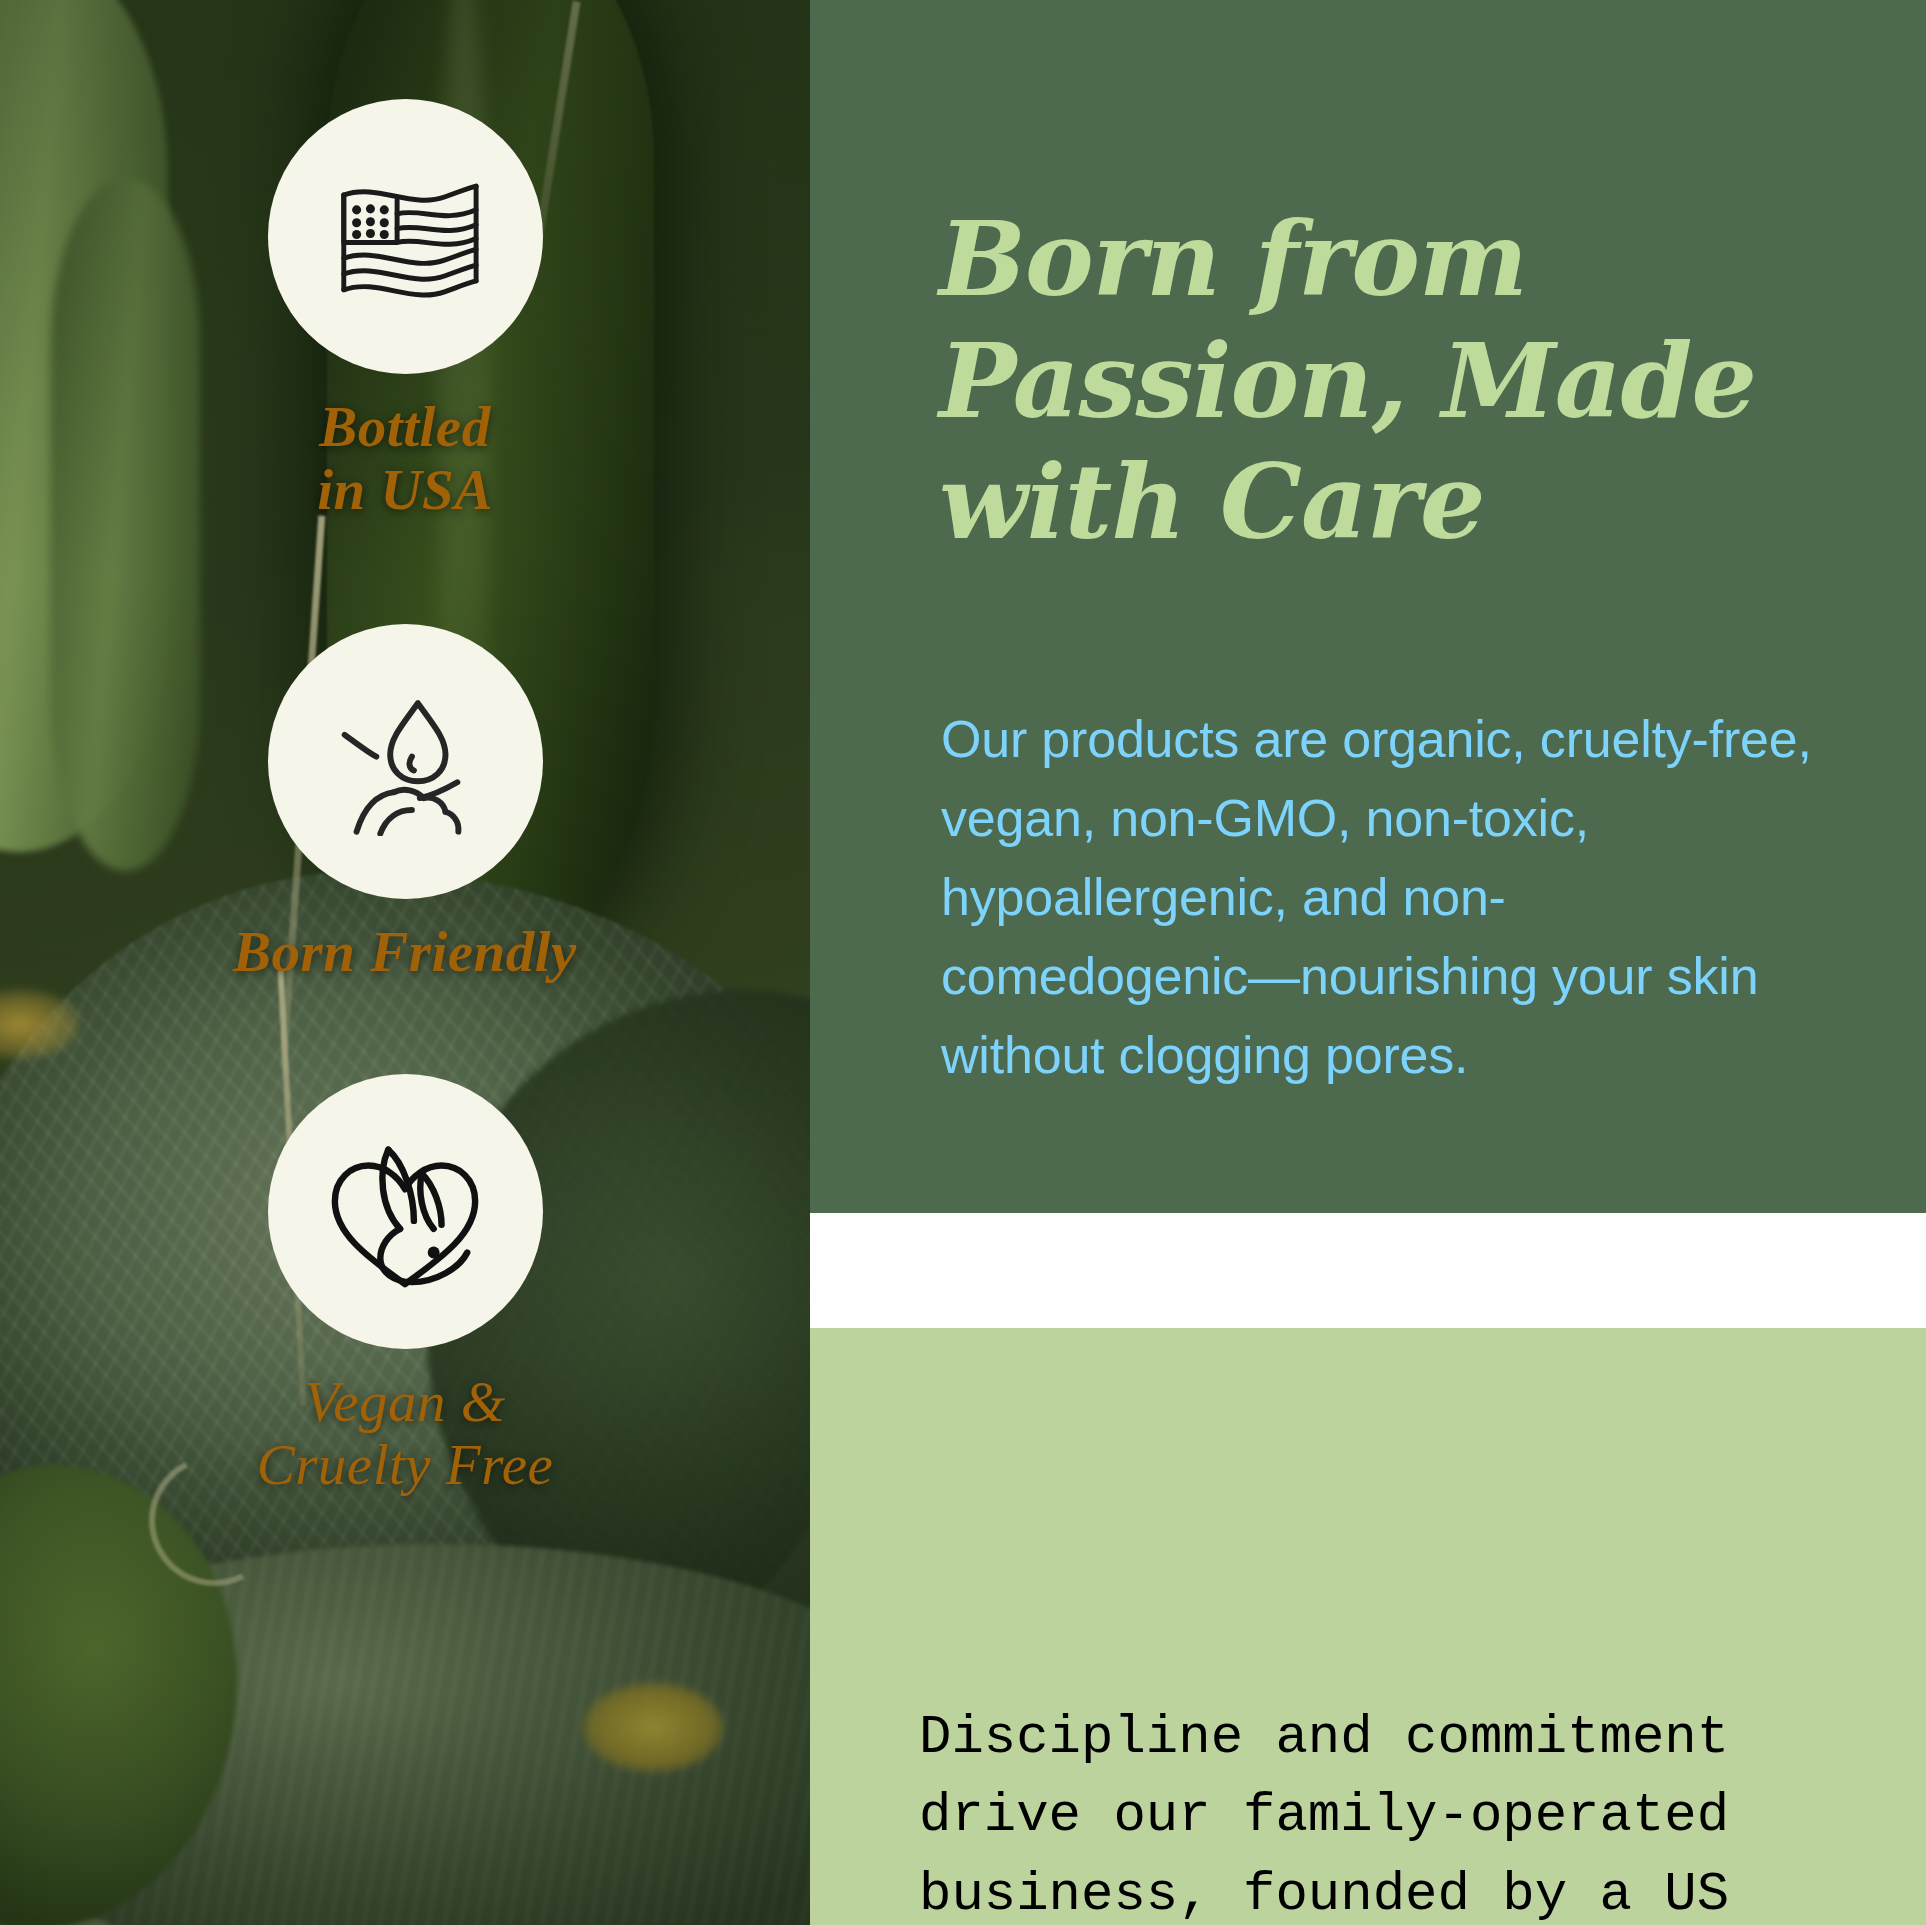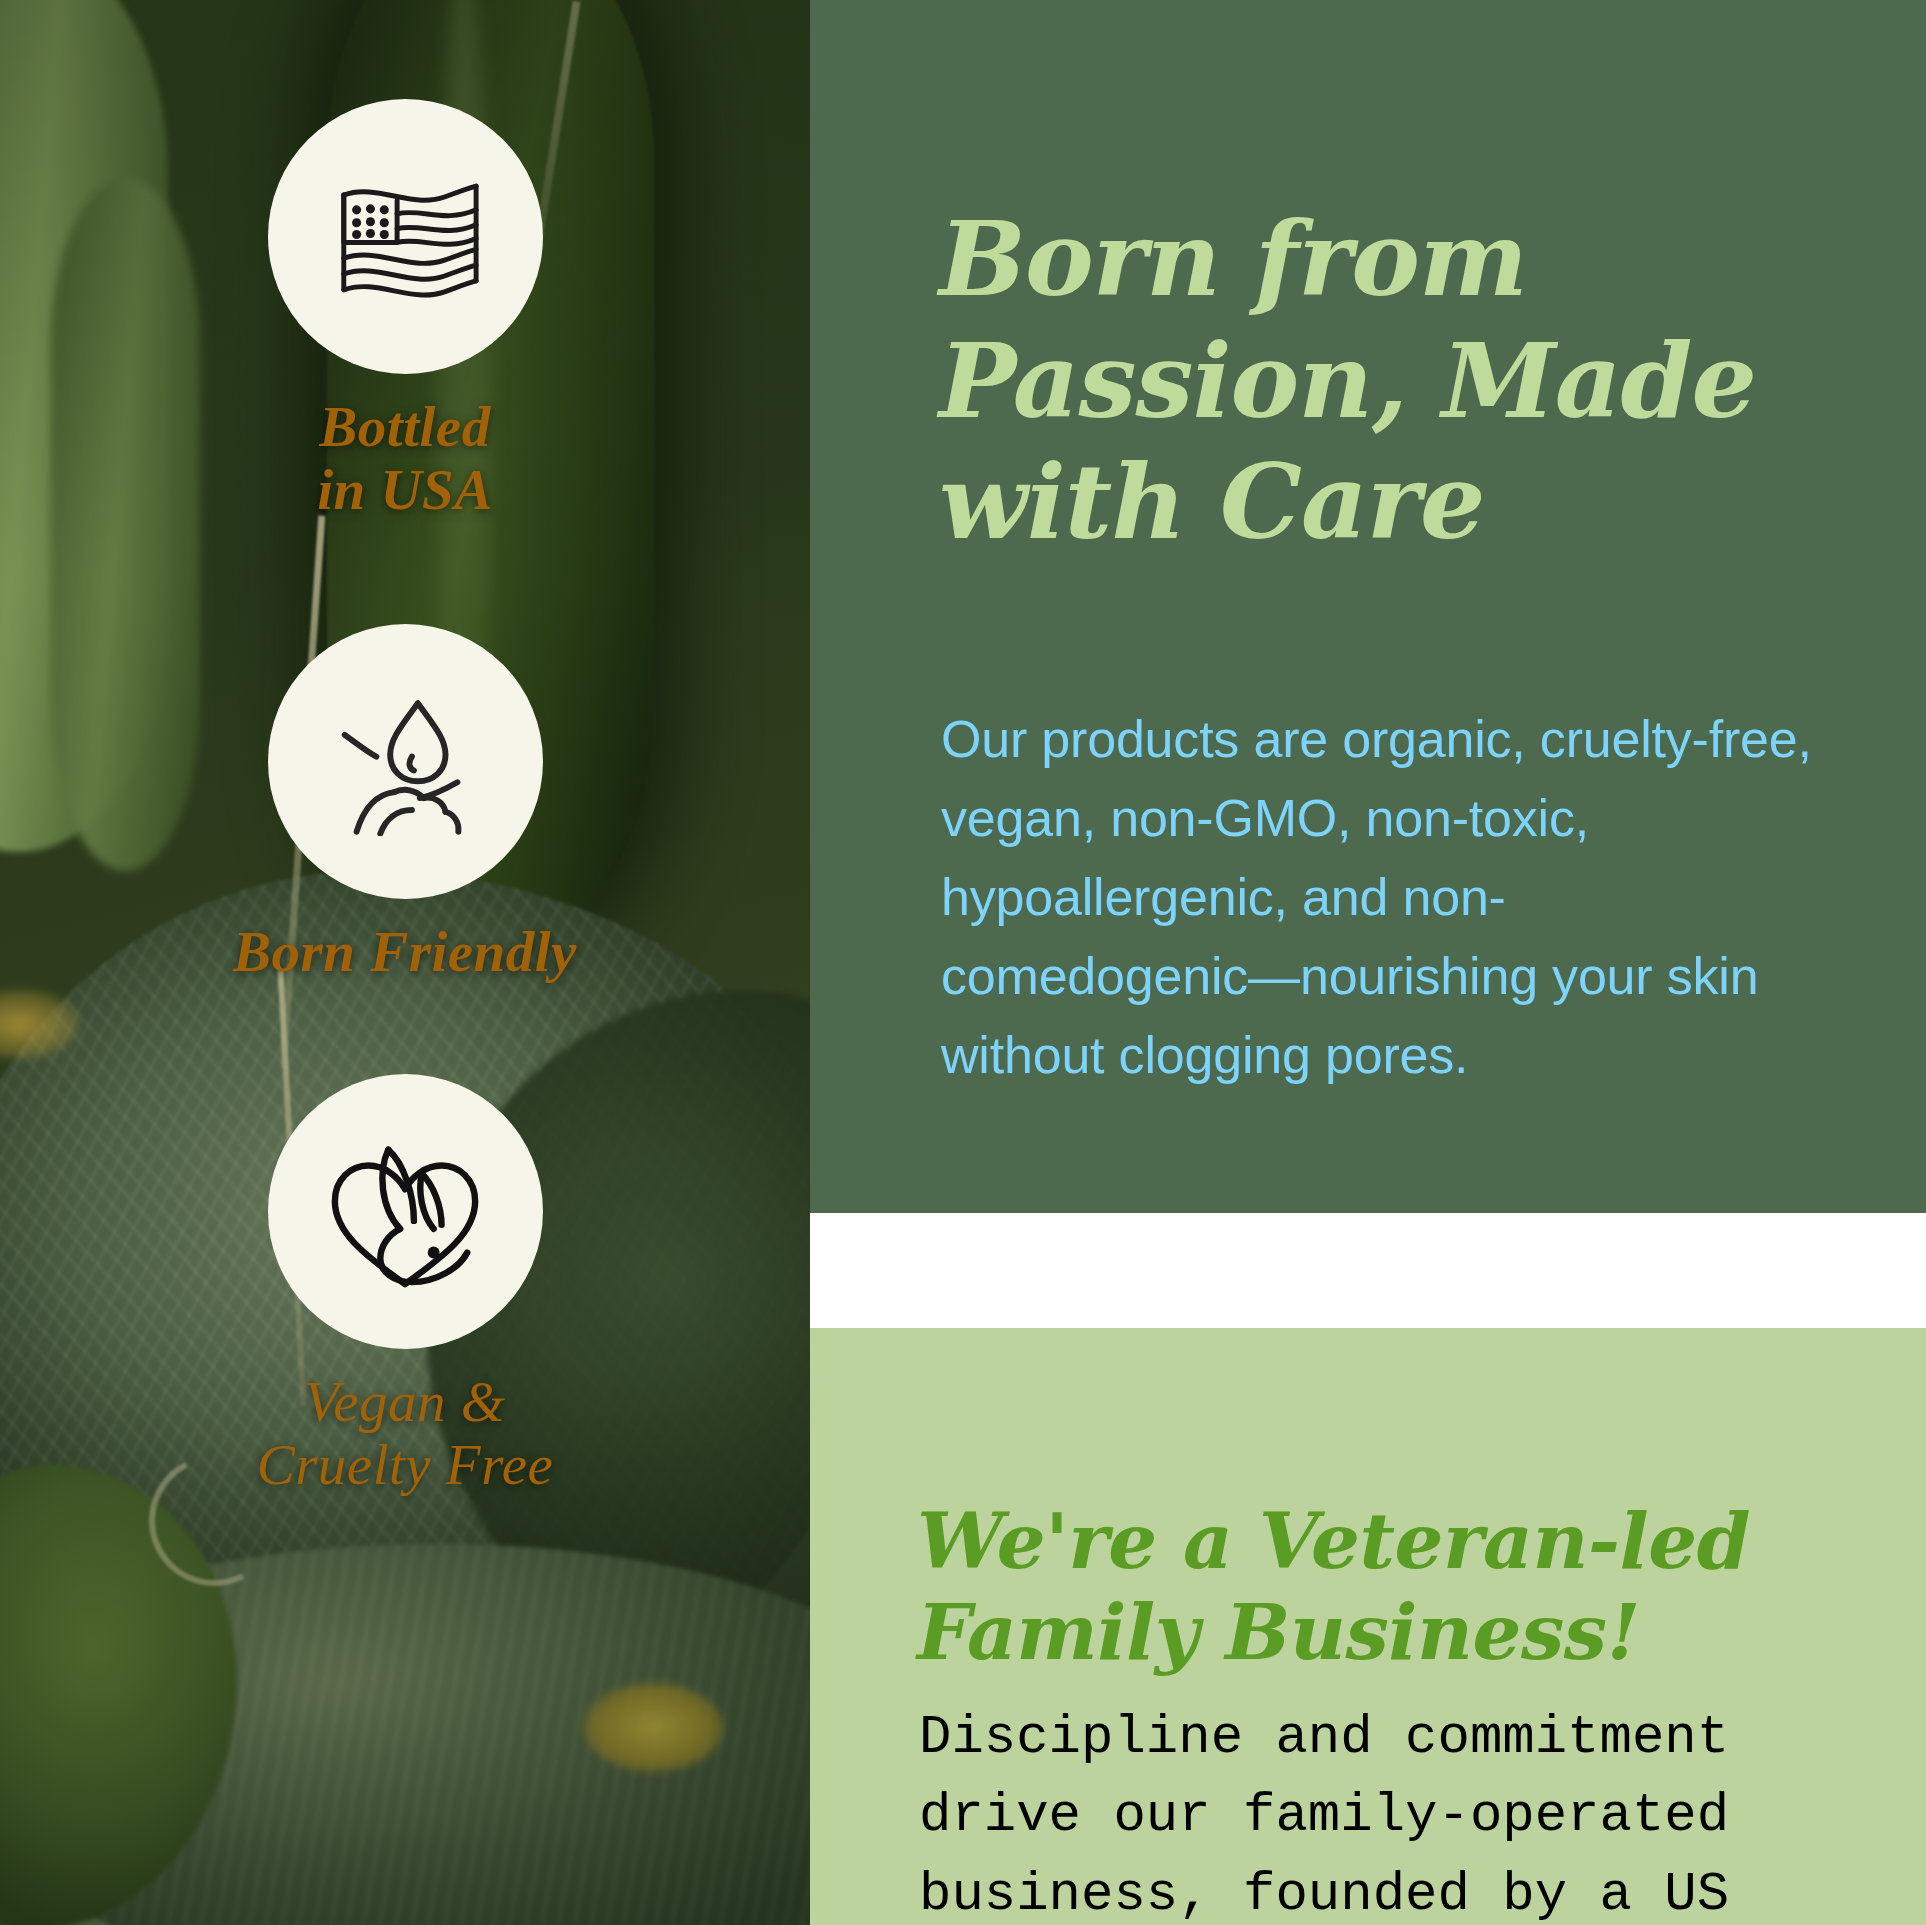--- a/index.html
+++ b/index.html
@@ -366,18 +366,17 @@
     </div>
 
   </div>
 
   <div class="right-top">
     <h1 class="headline">Born from Passion, Made with Care</h1>
     <p class="body-copy">Our products are organic, cruelty-free, vegan, non-GMO, non-toxic, hypoallergenic, and non-comedogenic—nourishing your skin without clogging pores.</p>
   </div>
 
   <div class="right-bottom">
-    <h2 class="subhead">We're a Veteran-led Family Business!</h2>
     <p class="subcopy">Discipline and commitment drive our family-operated business, founded by a US Army veteran</p>
   </div>
 
 </div>
 
 
 </body></html>

